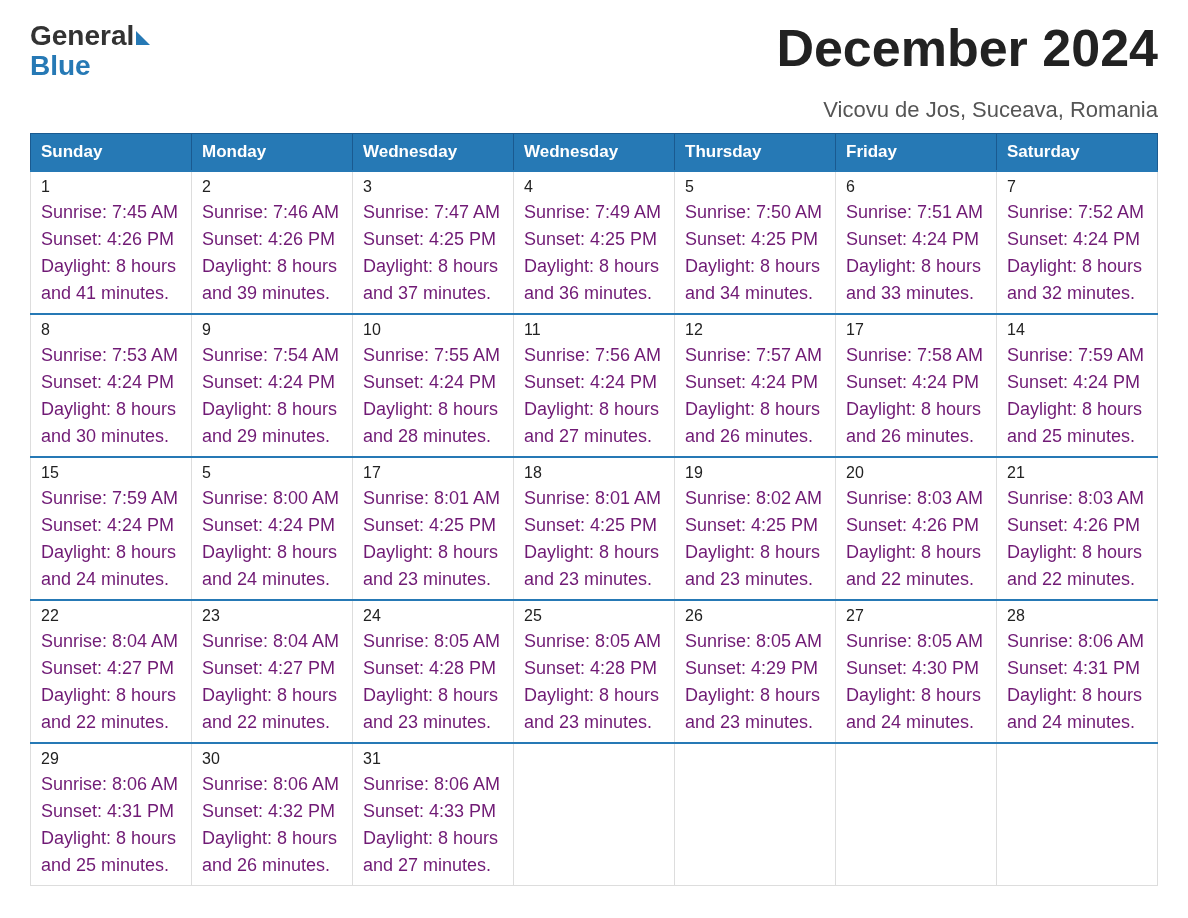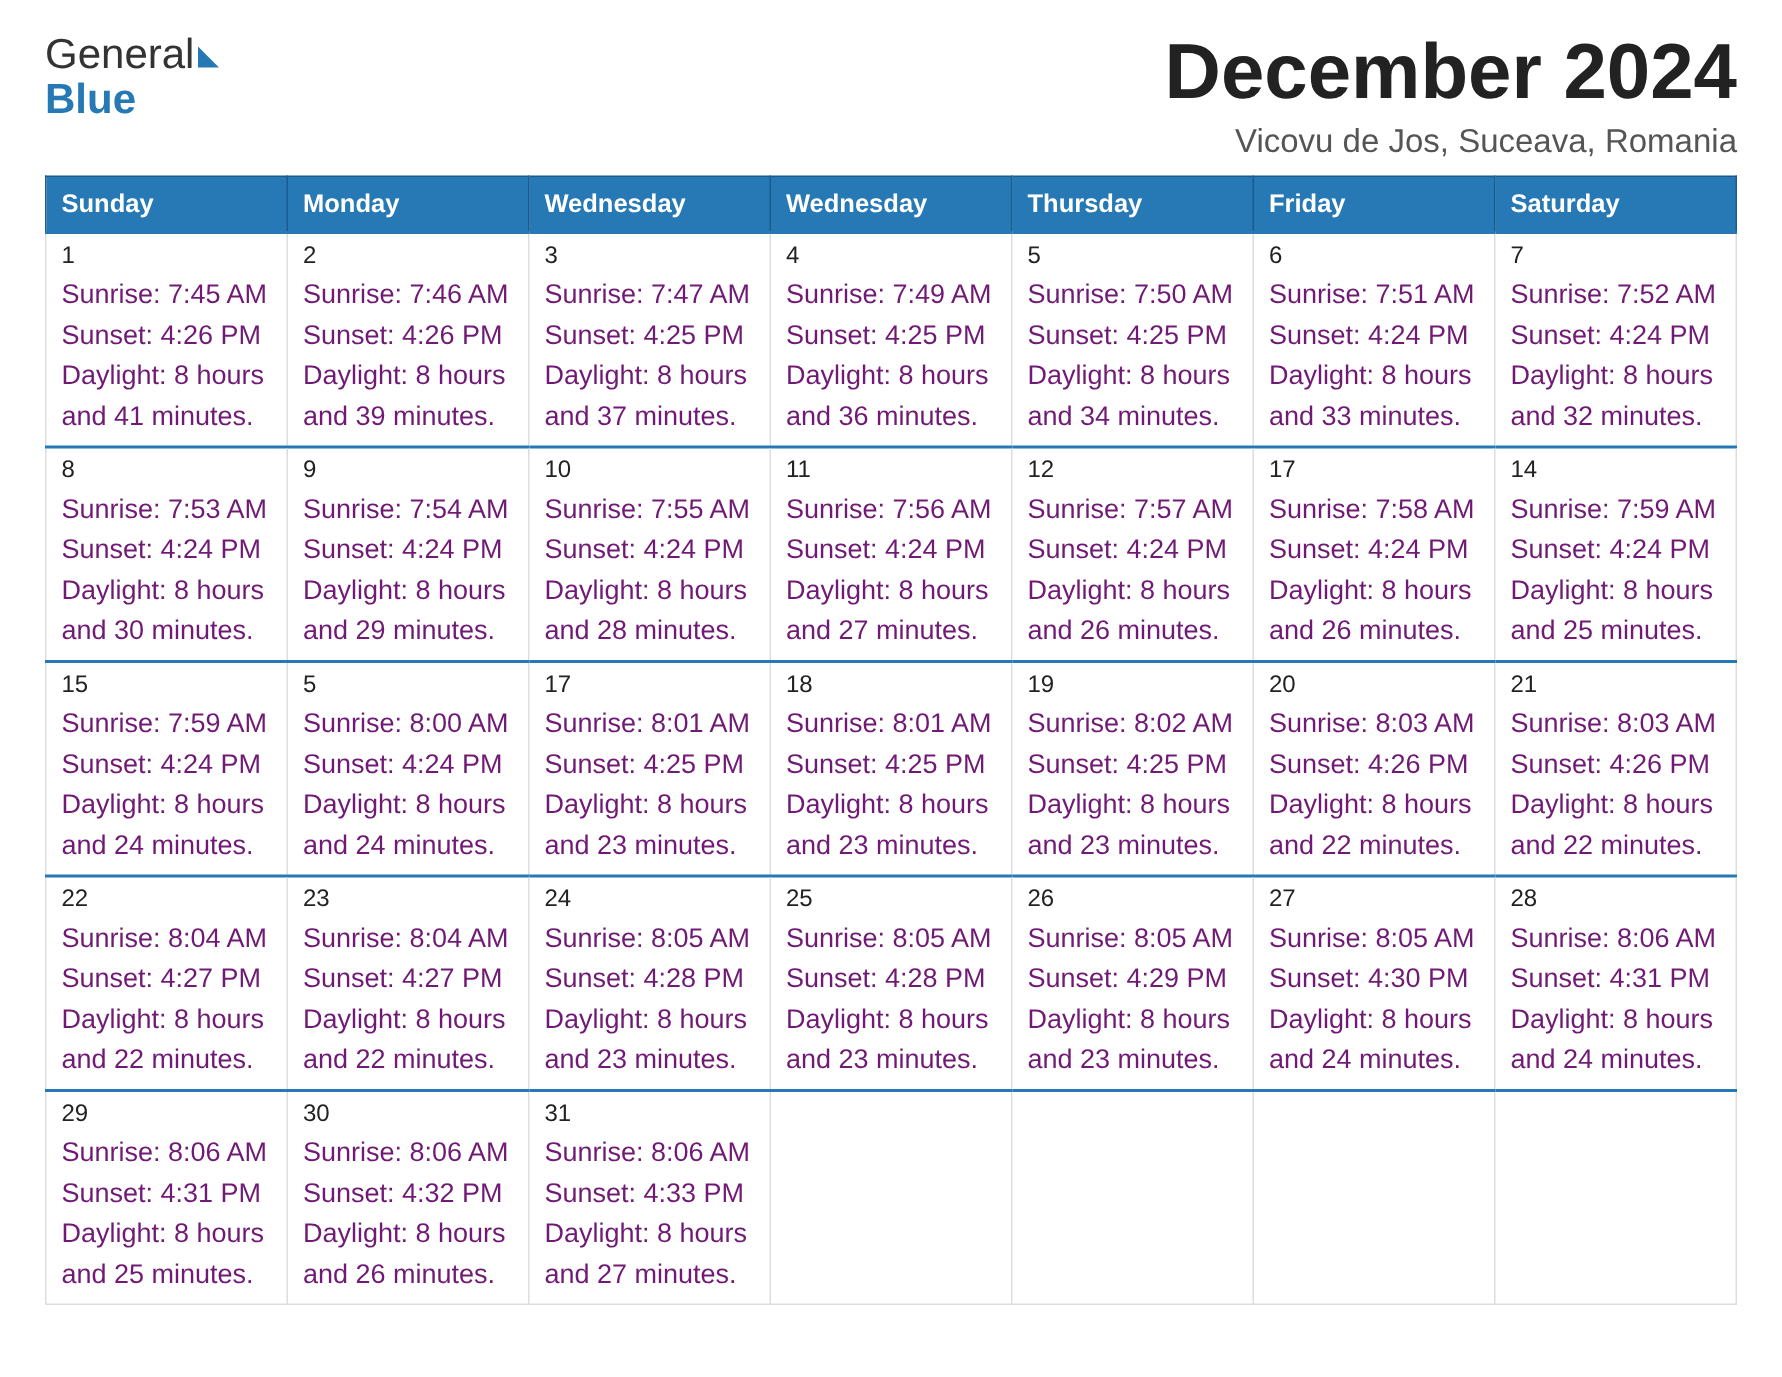--- a/index.html
+++ b/index.html
@@ -26,21 +26,21 @@
     }
     .main-title {
       font-size: 52px;
       font-weight: bold;
       color: #222;
       line-height: 1.1;
     }
     .subtitle {
       font-size: 22px;
       color: #555;
-      margin-top: 4px;
+      margin-top: 20px;
     }
     .calendar-table {
       width: 100%;
       border-collapse: collapse;
       margin-top: 6px;
     }
     .calendar-table th {
       background-color: #2679b5;
       color: #ffffff;
       font-size: 17px;
@@ -79,21 +79,21 @@
       line-height: 1.5;
       color: #701a75;
     }
     .empty-cell {
       background: #fff;
     }
     .logo-line1 {
       display: flex;
       align-items: center;
     }
-    .logo-g { font-size: 28px; font-weight: normal; color: #333; }
+    .logo-g { font-size: 28px; font-weight: bold; color: #333; }
     .logo-arrow {
       display: inline-block;
       width: 0;
       height: 0;
       border-top: 14px solid transparent;
       border-bottom: 0px solid transparent;
       border-left: 14px solid #2679b5;
       margin-left: 2px;
       vertical-align: middle;
       margin-bottom: -4px;

